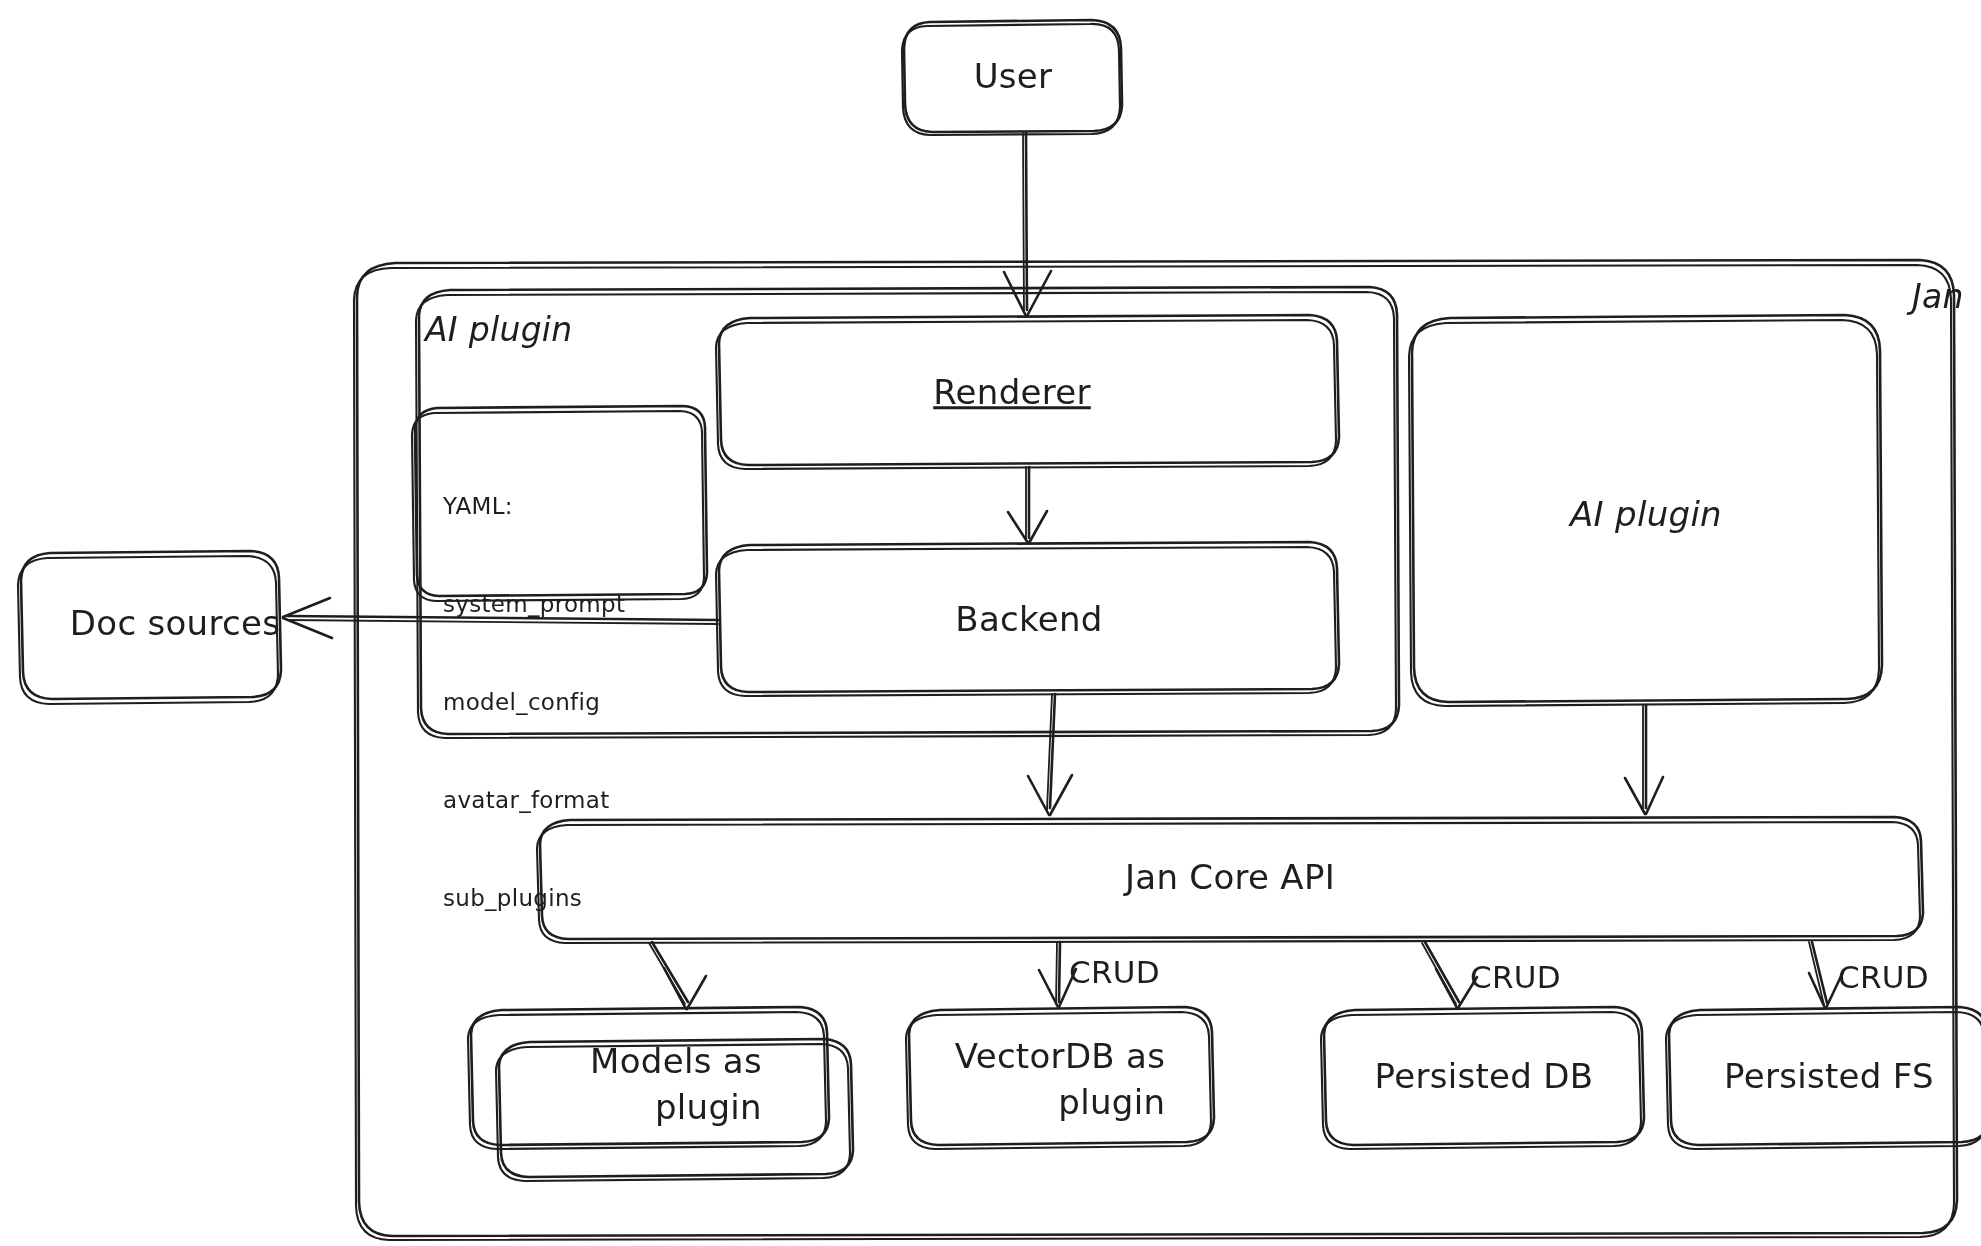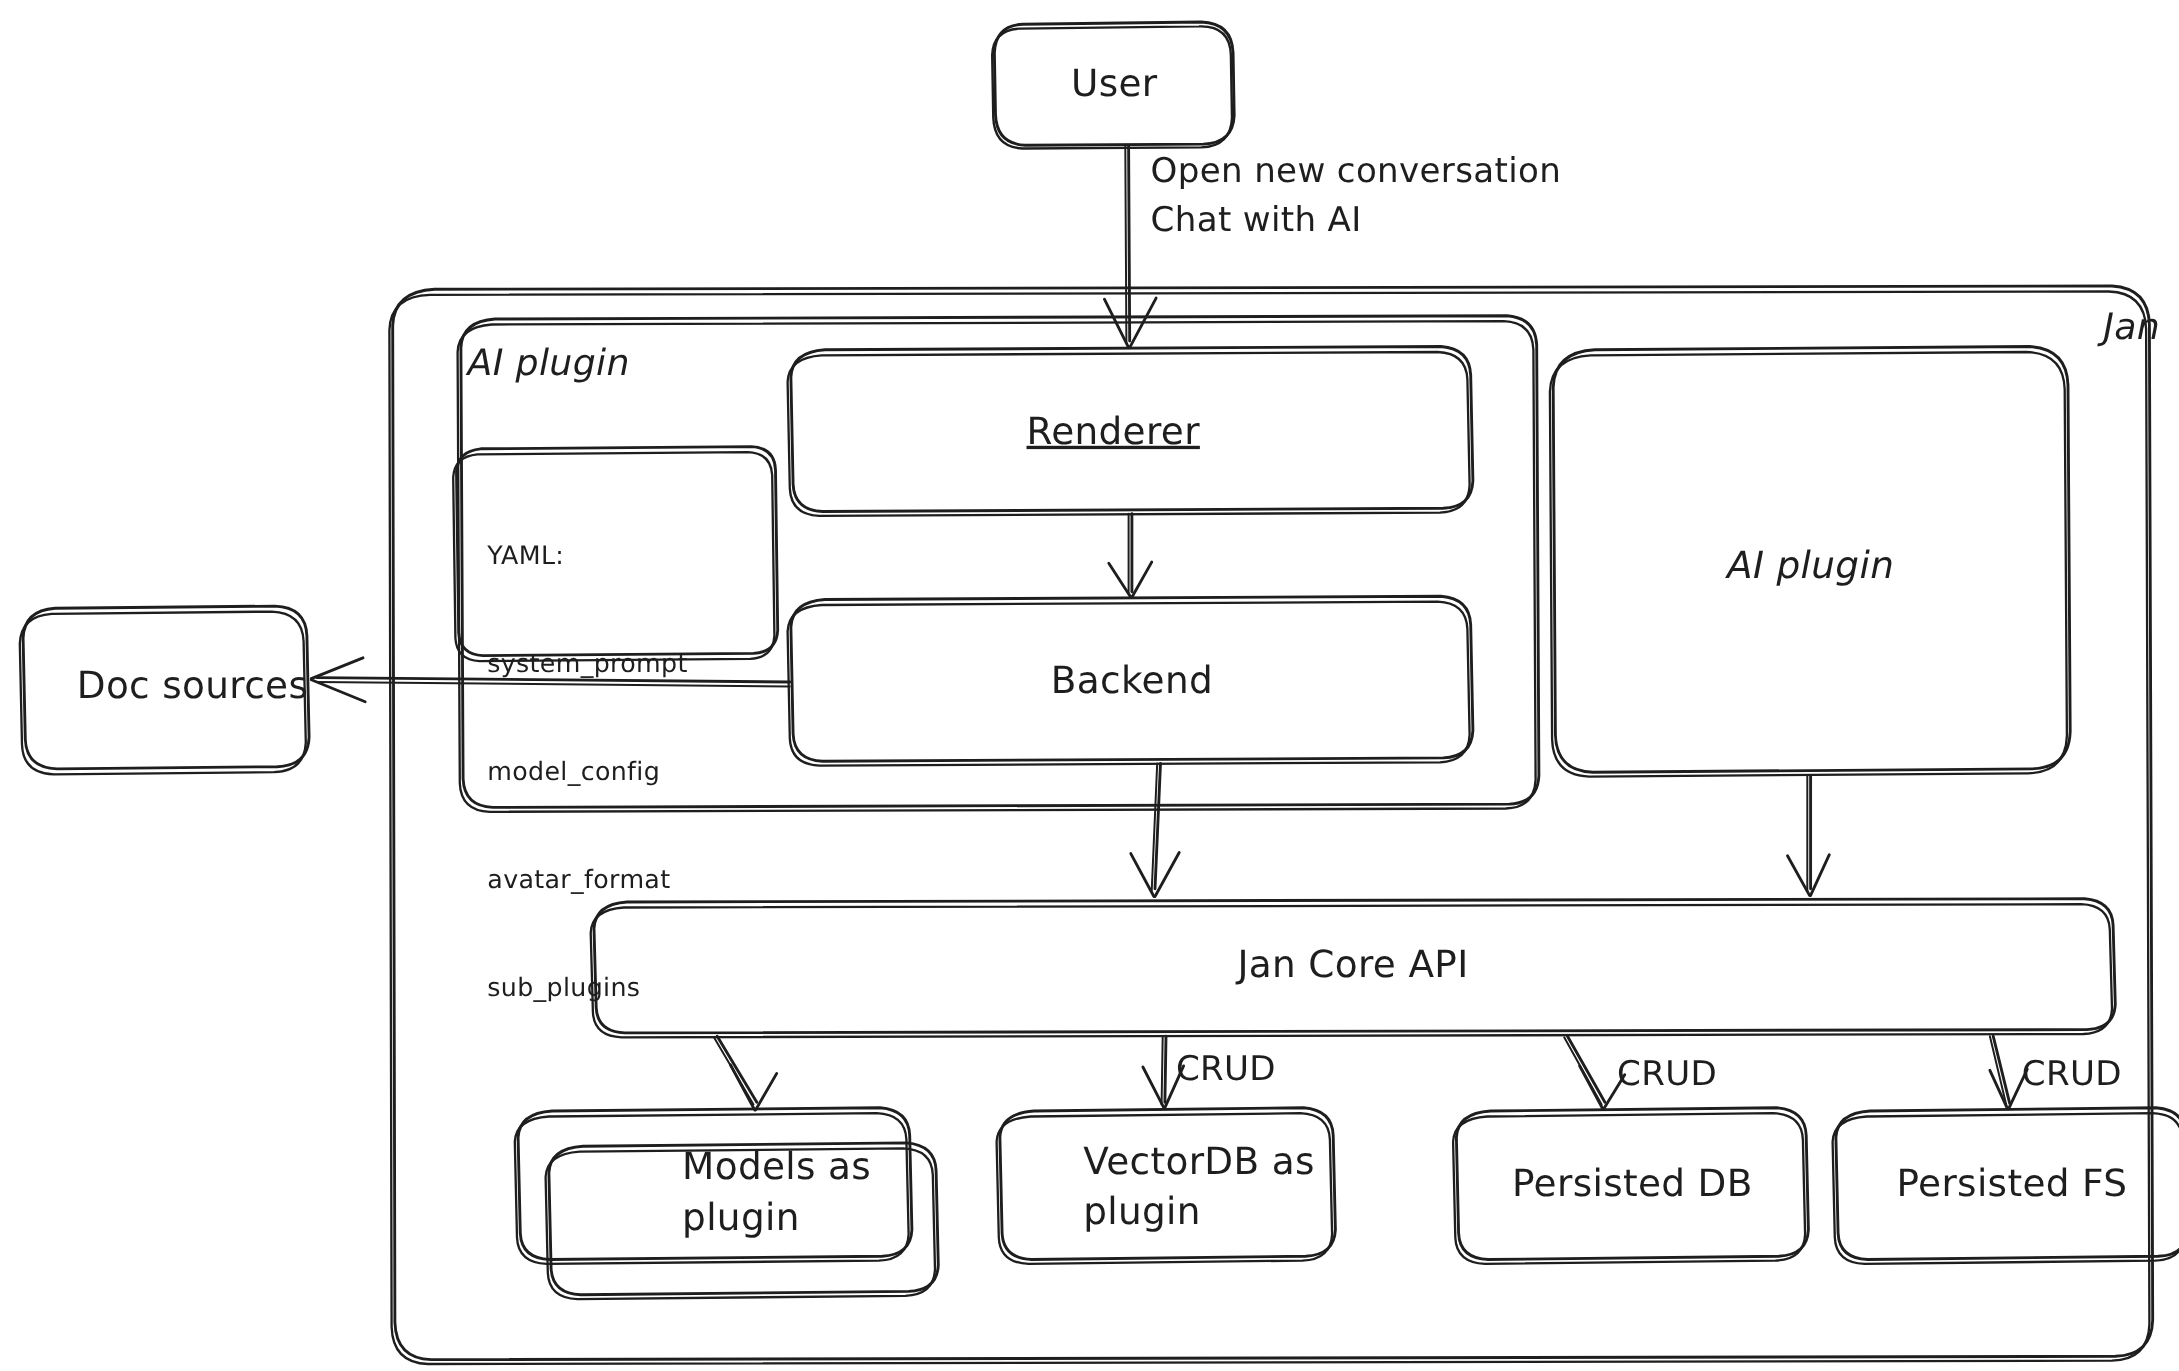--- a/index.html
+++ b/index.html
@@ -35,24 +35,23 @@
     letter-spacing: 0.3px;
     user-select: none;
   }
   .node-label {
     font-size: 34px;
     text-align: center;
     transform: translate(-50%, -50%);
   }
   .node-label-2l {
     font-size: 34px;
-    text-align: left;
+    text-align: right;
     transform: translate(-50%, -50%);
     line-height: 1.35;
-    margin-left: 30px;
   }
   .group-label {
     font-size: 33px;
     transform: translate(0, -50%);
   }
   .edge-label {
     font-size: 31px;
     transform: translate(0, -50%);
     line-height: 1.45;
   }
@@ -233,22 +232,20 @@
   <div class="lbl node-label" style="left:1829px; top:1077px;">Persisted FS</div>
 
   <div class="lbl yaml-text" style="left:443px; top:425px;">
     <div>YAML:</div>
     <div>system_prompt</div>
     <div>model_config</div>
     <div>avatar_format</div>
     <div>sub_plugins</div>
   </div>
 
-  <div class="lbl edge-label" style="left:1046px; top:178px;">Open new conversation
-Chat with AI</div>
 
 
   <div class="lbl edge-label" style="left:1069px; top:972px;">CRUD</div>
 
   <div class="lbl edge-label" style="left:1470px; top:977px;">CRUD</div>
 
   <div class="lbl edge-label" style="left:1838px; top:977px;">CRUD</div>
 
 </div>
 

